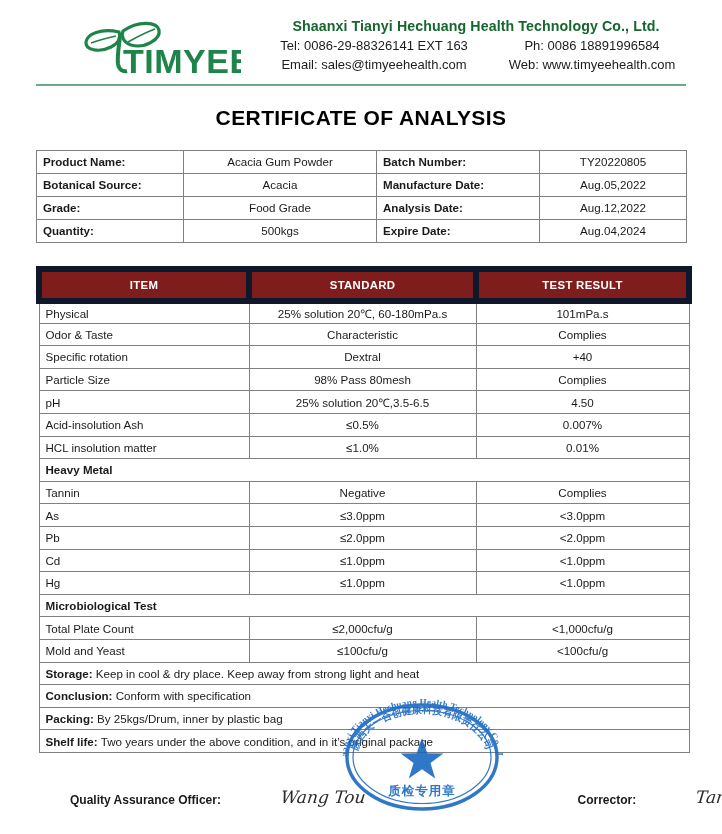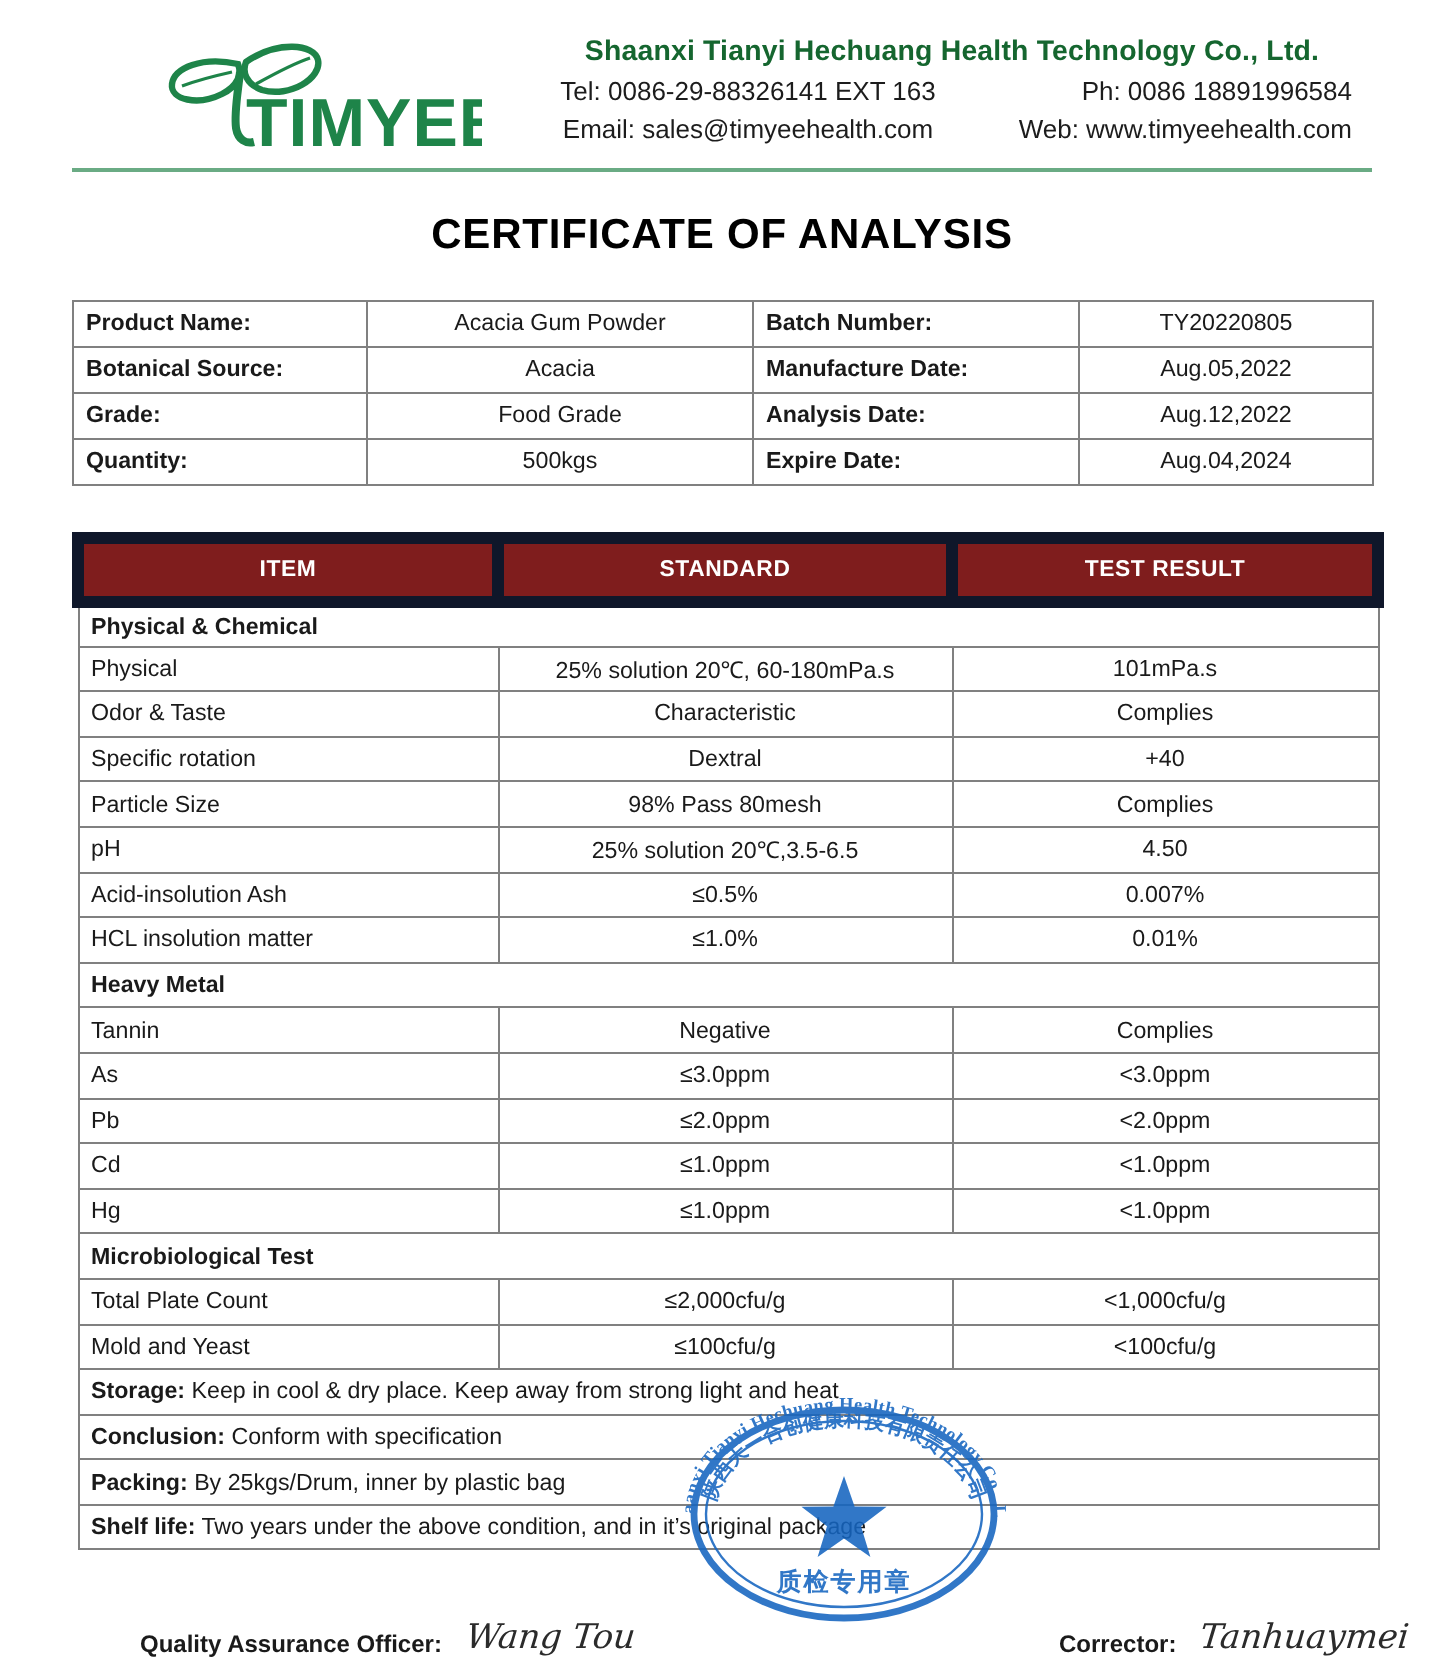--- a/index.html
+++ b/index.html
@@ -50,21 +50,21 @@
     display: flex;
     justify-content: center;
     gap: 36px;
     font-size: 13px;
     color: #1c1c1c;
     margin-top: 4px;
     white-space: nowrap;
   }
   .contact-row span { display: inline-block; }
   .contact-left { min-width: 196px; text-align: center; }
-  .contact-right { min-width: 168px; text-align: right; }
+  .contact-right { min-width: 168px; text-align: center; }
 
   .header-rule {
     height: 1.5px;
     background: #6aab84;
     margin: 6px 36px 0 36px;
   }
 
   
   .doc-title {
     text-align: center;
@@ -131,21 +131,21 @@
   .full b { font-weight: bold; }
 
   
   .sign-row {
     margin: 14px 36px 0 36px;
     display: flex;
     align-items: flex-end;
     position: relative;
     height: 40px;
   }
-  .sign-group { display: flex; align-items: flex-end; }
+  .sign-group { display: flex; align-items: flex-end; gap: 48px; }
   .sign-label {
     font-size: 12px;
     font-weight: bold;
     white-space: nowrap;
   }
   .sign-name {
     font-family: "DejaVu Serif", serif;
     font-style: italic;
     font-size: 17px;
     color: #2b2b2b;
@@ -246,23 +246,20 @@
         <col style="width:213px">
     </colgroup>
     <thead>
       <tr>
         <th>ITEM</th>
         <th>STANDARD</th>
         <th>TEST RESULT</th>
       </tr>
     </thead>
     <tbody id="results-body">
-        <tr>
-          <td class="section" colspan="3">Physical &amp; Chemical</td>
-        </tr>
         <tr>
           <td class="item">Physical</td>
           <td class="std">25% solution 20℃, 60-180mPa.s</td>
           <td class="res">101mPa.s</td>
         </tr>
         <tr>
           <td class="item">Odor &amp; Taste</td>
           <td class="std">Characteristic</td>
           <td class="res">Complies</td>
         </tr>

